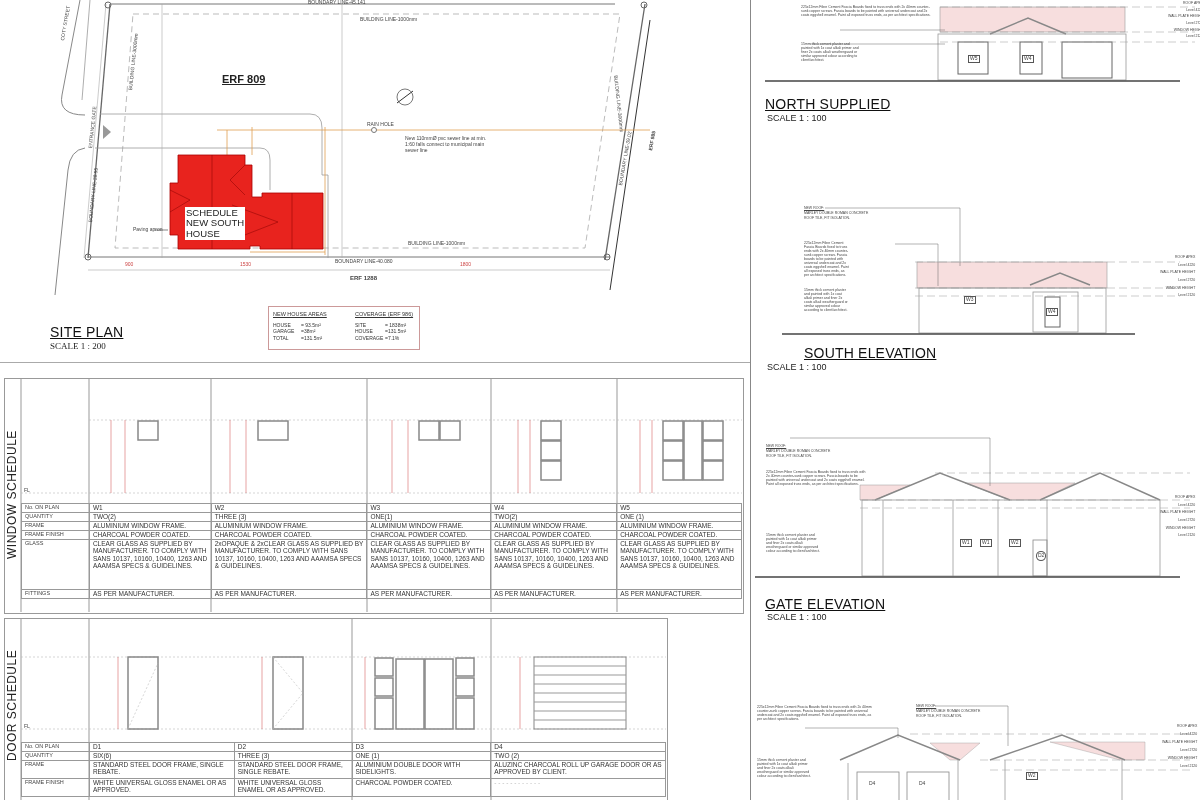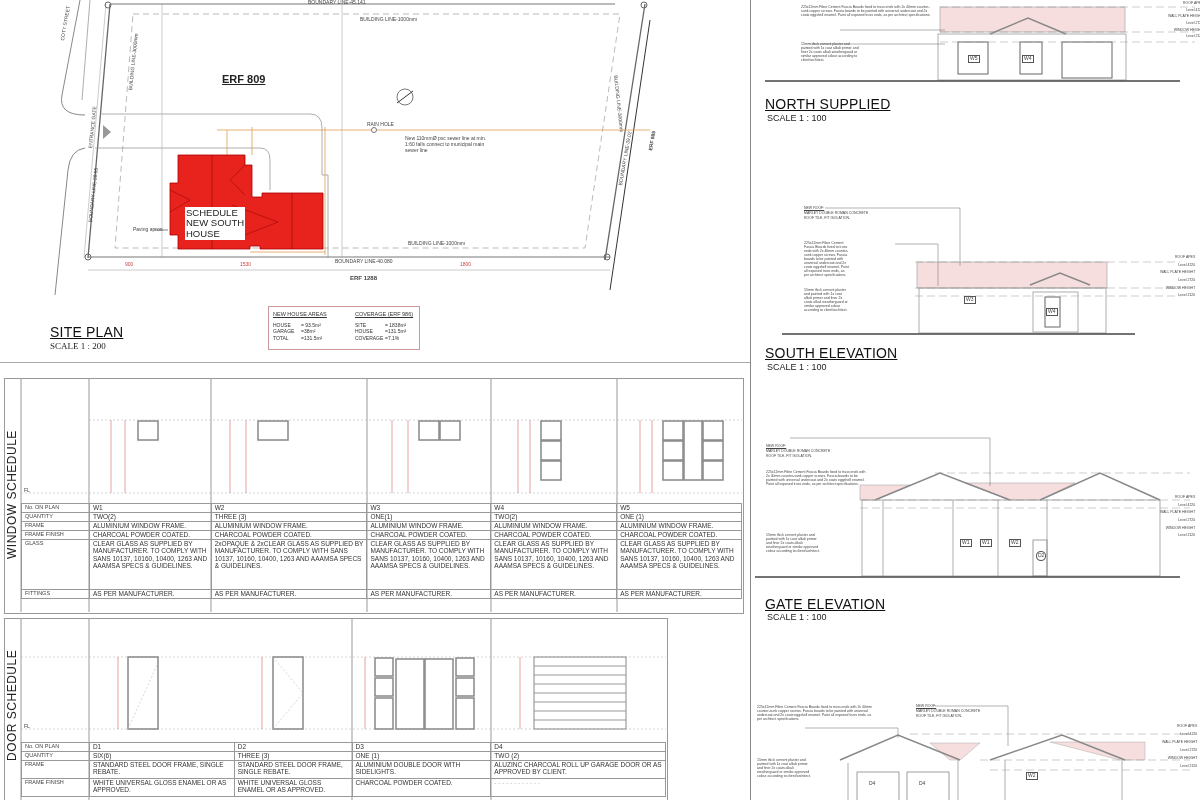--- a/index.html
+++ b/index.html
@@ -370,21 +370,21 @@
   <div class="abs tiny" style="left:964px;top:296px;font-size:5px;border:1px solid #555;padding:0 1px;background:#fff;">W3</div>
   <div class="abs tiny" style="left:1046px;top:308px;font-size:5px;border:1px solid #555;padding:0 1px;background:#fff;">W4</div>
   <div class="abs tiny" style="left:1160px;top:254px;font-size:3.5px;text-align:right;line-height:2.2;">
     <div>ROOF APEX</div>
       <div>Level 4220</div>
       <div>WALL PLATE HEIGHT</div>
       <div>Level 2720</div>
       <div>WINDOW HEIGHT</div>
       <div>Level 2120</div>
   </div>
-  <div class="abs title" style="left:765px;top:345px;">SOUTH ELEVATION</div>
+  <div class="abs title" style="left:804px;top:345px;">SOUTH ELEVATION</div>
   <div class="abs scale" style="left:767px;top:362px;">SCALE  1 : 100</div>
 </div>
 
 <div>
   <svg width="450" height="160" style="left:750px;top:430px">
     <polygon points="110,55 160,55 125,70 110,70" fill="#f7dede" stroke="#999" stroke-width="0.5"></polygon>
     <polygon points="215,53 325,53 290,70 260,70" fill="#f7dede" stroke="#999" stroke-width="0.5"></polygon>
     <polyline points="125,70 190,43 260,70" fill="none" stroke="#888" stroke-width="1.5"></polyline>
     <polyline points="290,70 350,43 410,70" fill="none" stroke="#888" stroke-width="1.5"></polyline>
     <rect x="112" y="70" width="298" height="76" fill="none" stroke="#999" stroke-width="0.8"></rect>

